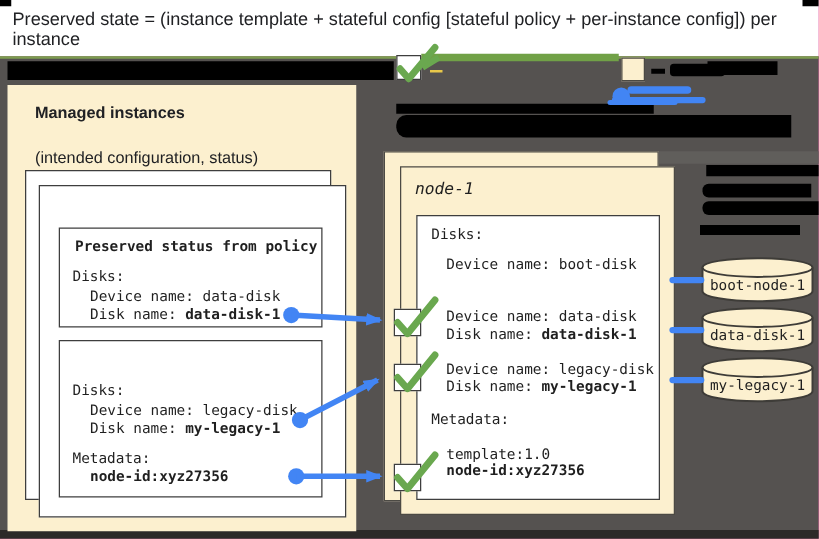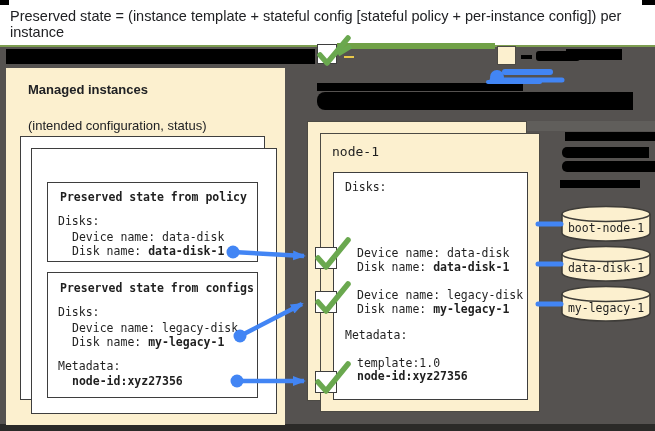--- a/index.html
+++ b/index.html
@@ -32,40 +32,40 @@
   <div class="abs" style="left:0;top:45px;width:655px;height:2px;background:#7d9d50;"></div>
 
   <div class="abs cream" style="left:6px;top:68px;width:279px;height:357px;"></div>
   <div class="abs sans bold" style="left:28px;top:82px;font-size:13px;">Managed instances</div>
   <div class="abs sans" style="left:28px;top:100px;font-size:13px;margin-top:18px;">(intended configuration, status)</div>
 
   <div class="abs card" style="left:20px;top:136px;width:245px;height:264px;"></div>
   <div class="abs card" style="left:31px;top:148px;width:246px;height:266px;"></div>
 
   <div class="abs card" style="left:47px;top:182px;width:211px;height:80px;border-width:1px;"></div>
-  <div class="abs mono bold" style="left:60px;top:190px;font-size:11.5px;">Preserved state from policy</div>
+  <div class="abs mono bold" style="left:60px;top:190px;font-size:11.5px;">Preserved status from policy</div>
   <div class="abs mono" style="left:58px;top:214px;font-size:11.5px;">Disks:</div>
   <div class="abs mono" style="left:72px;top:230px;font-size:11.5px;">Device name: data-disk</div>
   <div class="abs mono" style="left:72px;top:244px;font-size:11.5px;"><span>Disk name: </span><span class="bold">data-disk-1</span></div>
 
   <div class="abs card" style="left:47px;top:272px;width:211px;height:126px;border-width:1px;"></div>
-  <div class="abs mono bold" style="left:60px;top:281px;font-size:11.5px;">Preserved state from configs</div>
   <div class="abs mono" style="left:58px;top:305px;font-size:11.5px;">Disks:</div>
   <div class="abs mono" style="left:72px;top:321px;font-size:11.5px;">Device name: legacy-disk</div>
   <div class="abs mono" style="left:72px;top:335px;font-size:11.5px;"><span>Disk name: </span><span class="bold">my-legacy-1</span></div>
   <div class="abs mono" style="left:58px;top:359px;font-size:11.5px;">Metadata:</div>
   <div class="abs mono bold" style="left:72px;top:374px;font-size:11.5px;">node-id:xyz27356</div>
 
   <div class="abs cream" style="left:307px;top:121px;width:220px;height:280px;border:1px solid #4c4a44;"></div>
   <div class="abs cream" style="left:320px;top:133px;width:220px;height:279px;border:1.5px solid #4c4a44;"></div>
-  <div class="abs mono" style="left:332px;top:144px;font-size:13px;">node-1</div>
+  <div class="abs mono" style="left:332px;top:144px;font-size:13px;font-style:italic;">node-1</div>
 
   <div class="abs card" style="left:333px;top:172px;width:195px;height:228px;border-width:1px;"></div>
   <div class="abs mono" style="left:345px;top:180px;font-size:11.5px;">Disks:</div>
 
+  <div class="abs mono" style="left:357px;top:204px;font-size:11.5px;">Device name: boot-disk</div>
 
   <div class="abs mono" style="left:357px;top:246px;font-size:11.5px;">Device name: data-disk</div>
   <div class="abs mono" style="left:357px;top:260px;font-size:11.5px;"><span>Disk name: </span><span class="bold">data-disk-1</span></div>
 
   <div class="abs mono" style="left:357px;top:288px;font-size:11.5px;">Device name: legacy-disk</div>
   <div class="abs mono" style="left:357px;top:302px;font-size:11.5px;"><span>Disk name: </span><span class="bold">my-legacy-1</span></div>
 
   <div class="abs mono" style="left:345px;top:328px;font-size:11.5px;">Metadata:</div>
   <div class="abs mono" style="left:357px;top:356px;font-size:11.5px;">template:1.0</div>
   <div class="abs mono bold" style="left:357px;top:369px;font-size:11.5px;">node-id:xyz27356</div>

